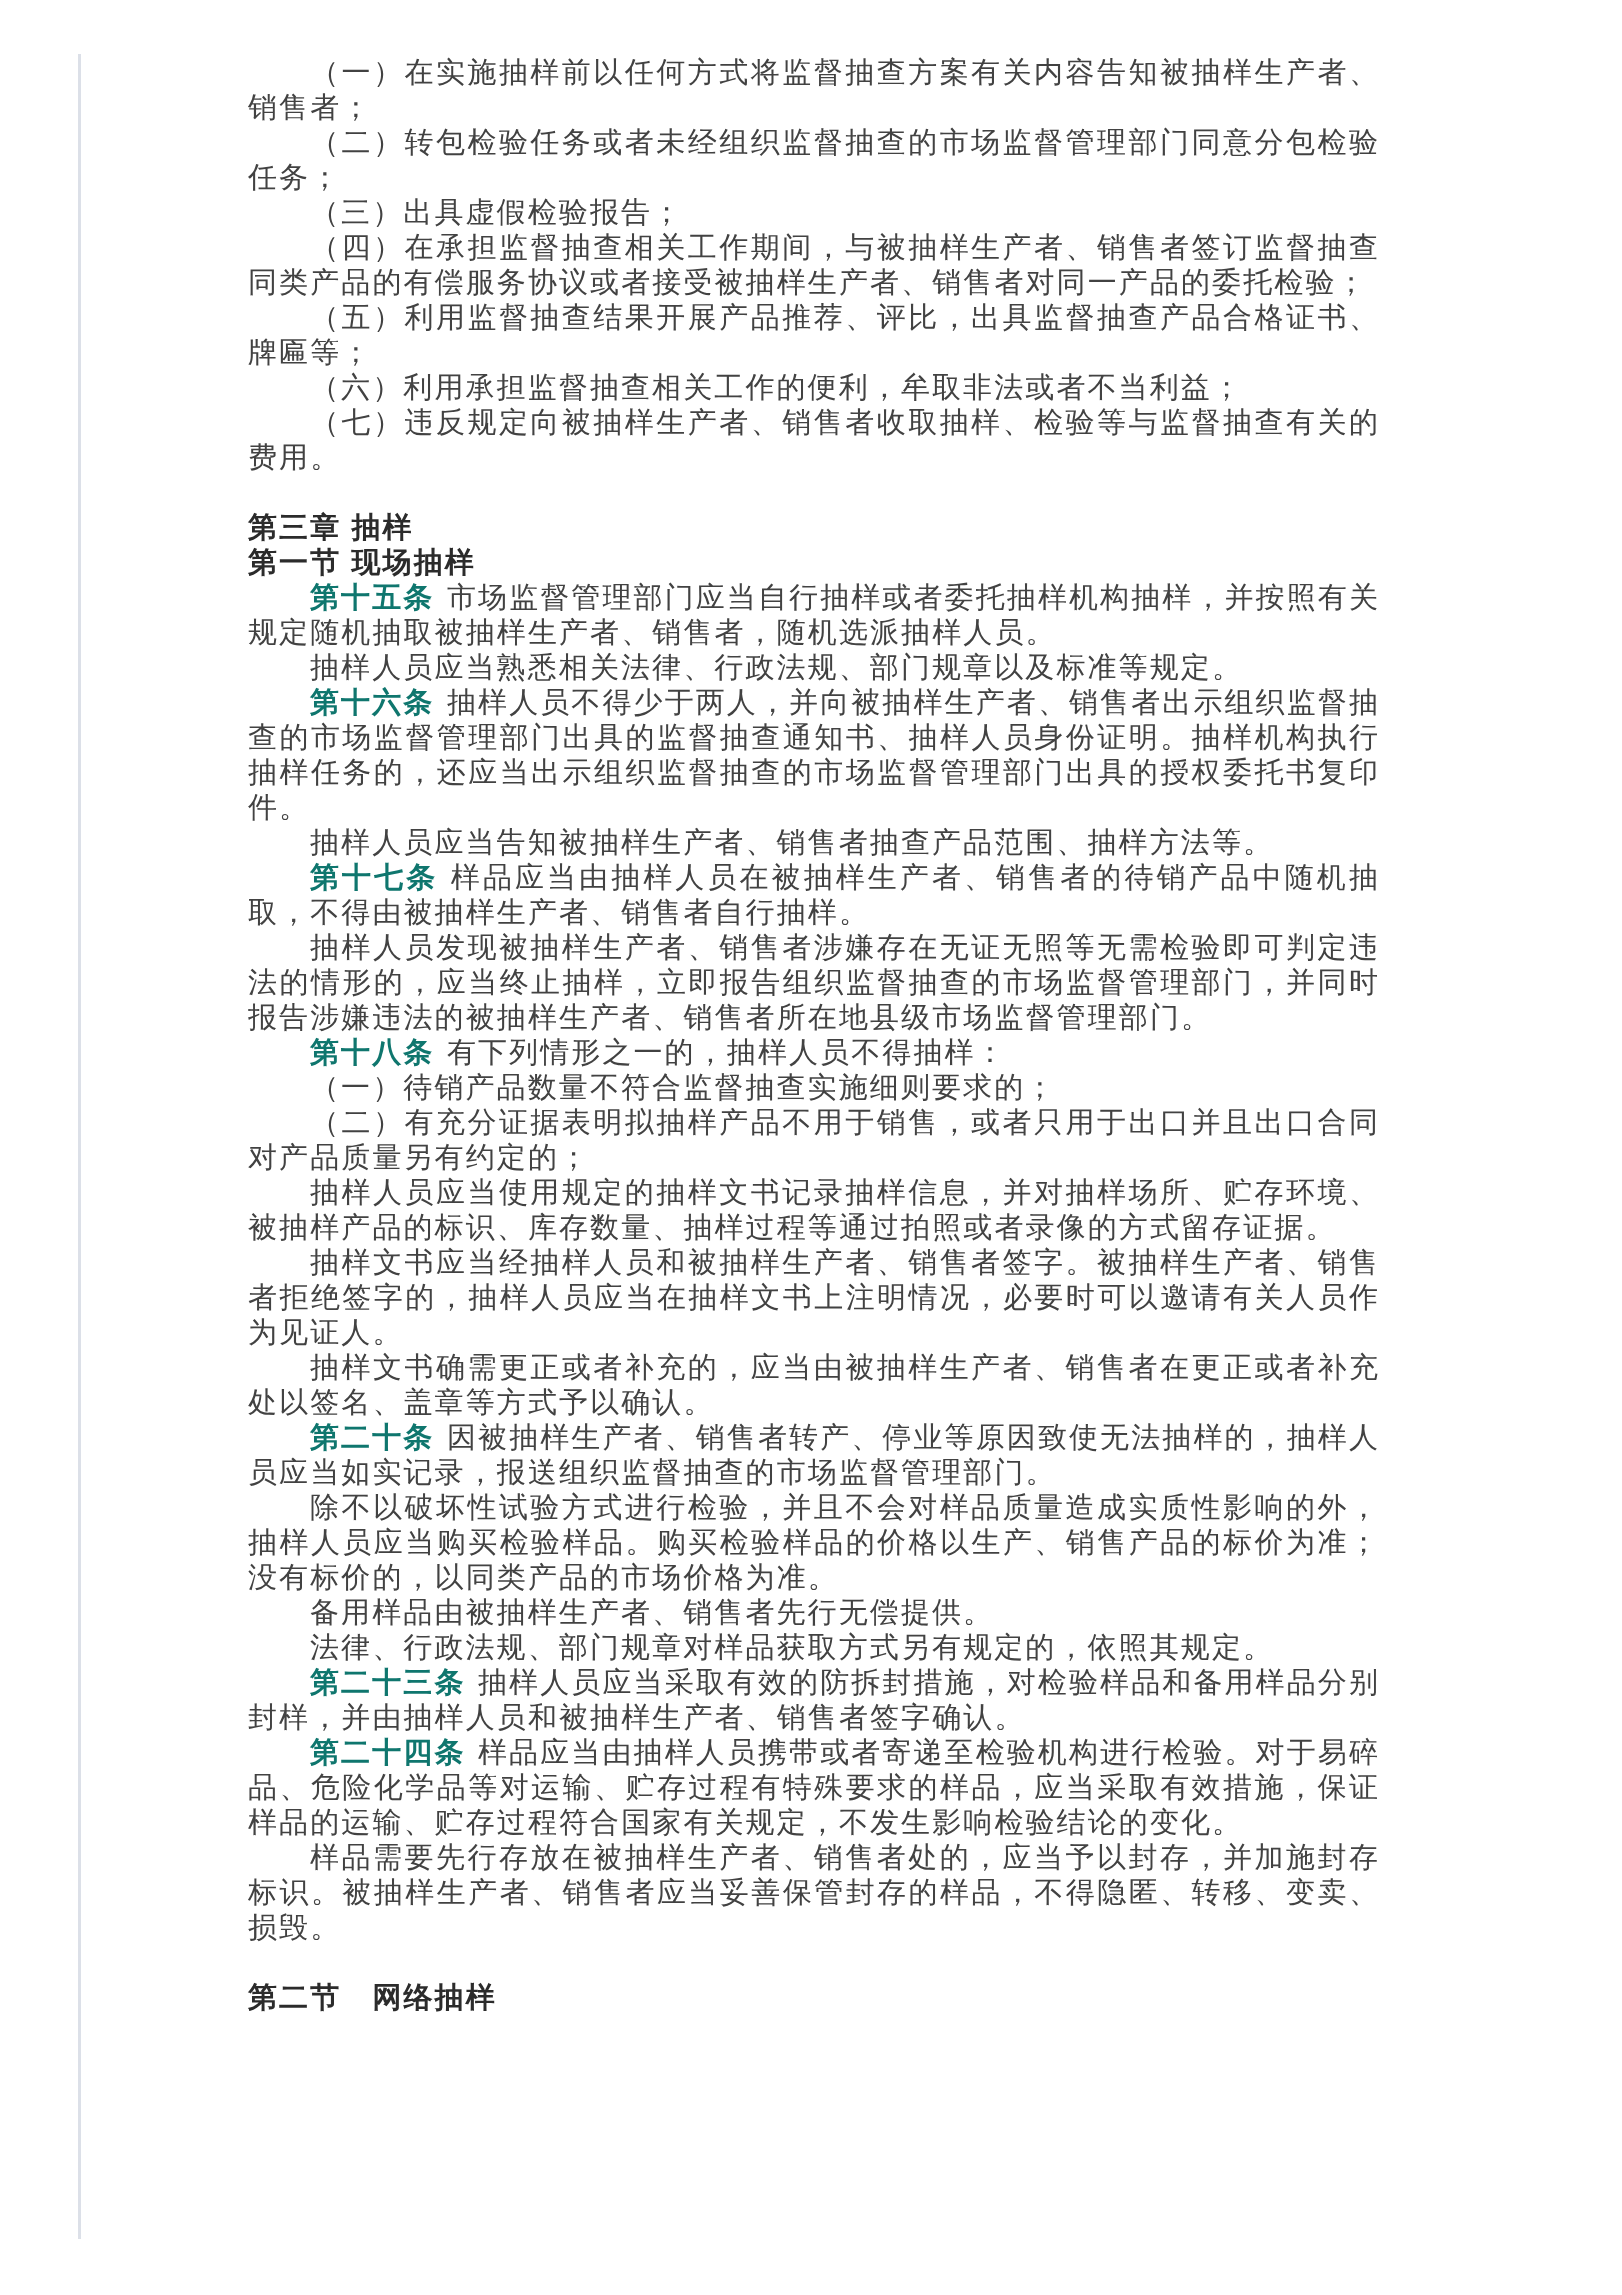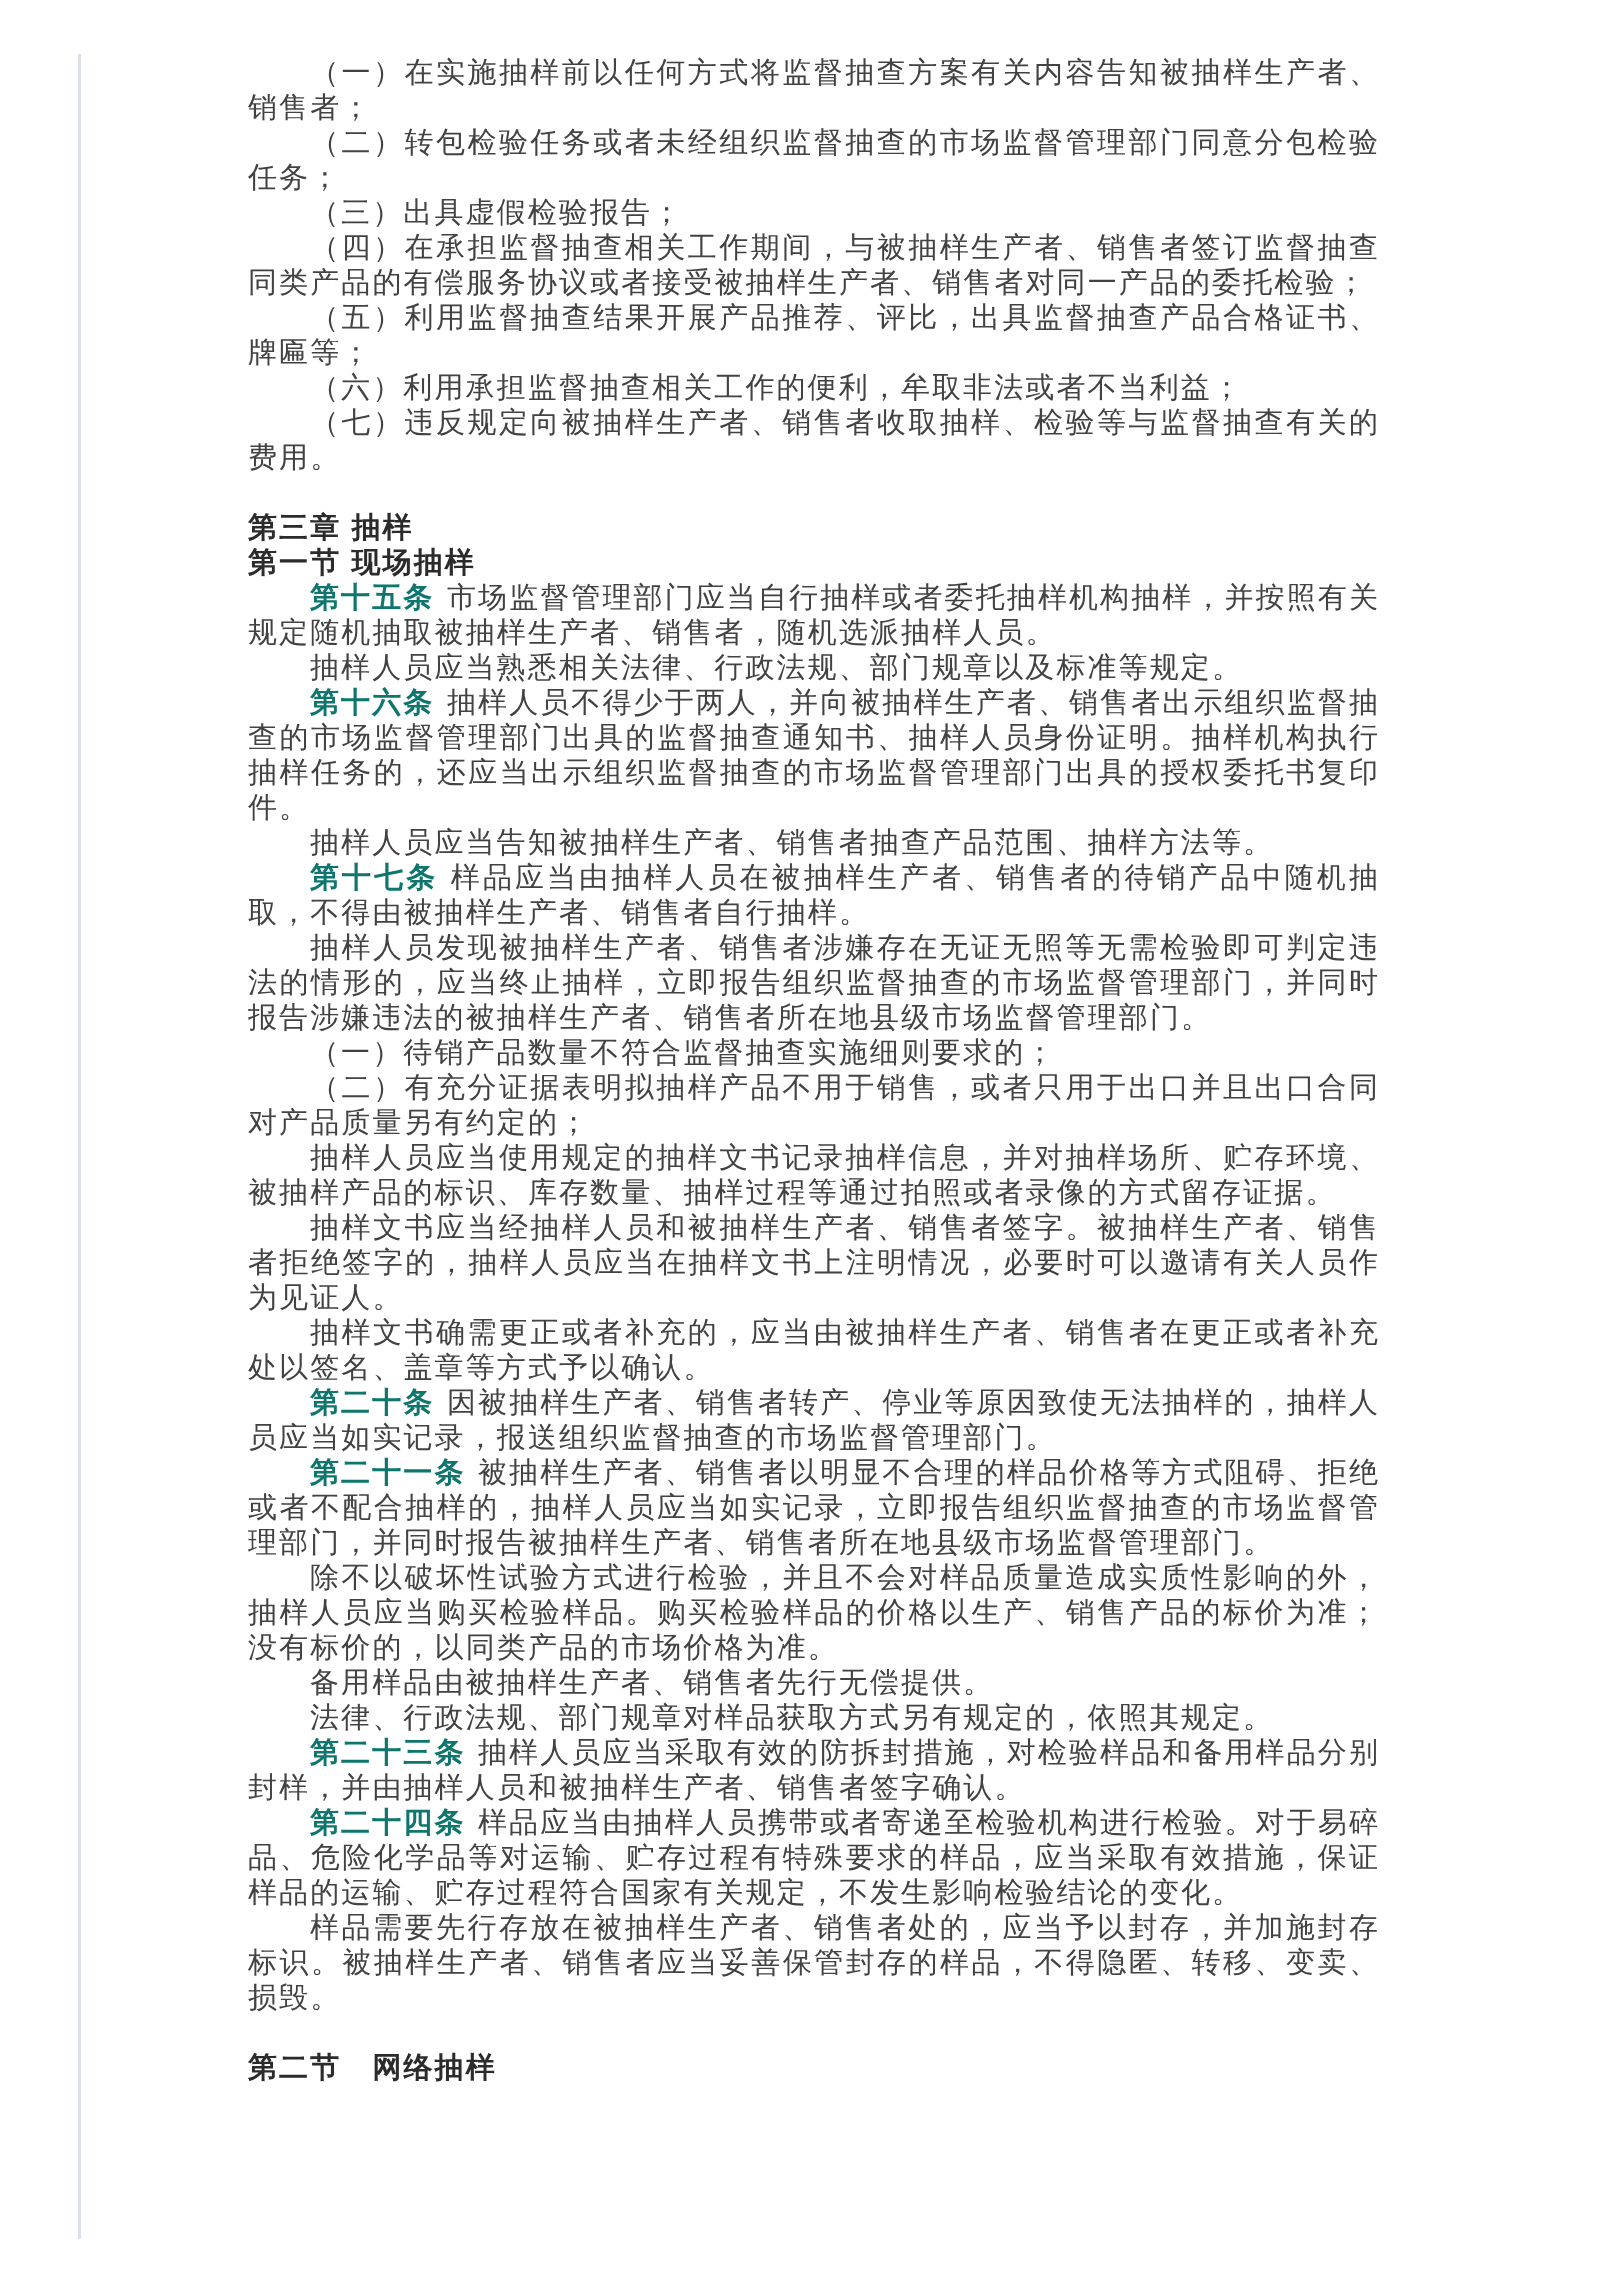--- a/index.html
+++ b/index.html
@@ -66,27 +66,27 @@
       <p class="blk">（六）利用承担监督抽查相关工作的便利，牟取非法或者不当利益；</p>
       <p class="blk">（七）违反规定向被抽样生产者、销售者收取抽样、检验等与监督抽查有关的费用。</p>
       <div class="blk heading gap-before">第三章 抽样</div>
       <div class="blk heading">第一节 现场抽样</div>
       <p class="blk"><b class="art-num">第十五条</b><span>市场监督管理部门应当自行抽样或者委托抽样机构抽样，并按照有关规定随机抽取被抽样生产者、销售者，随机选派抽样人员。</span></p>
       <p class="blk">抽样人员应当熟悉相关法律、行政法规、部门规章以及标准等规定。</p>
       <p class="blk"><b class="art-num">第十六条</b><span>抽样人员不得少于两人，并向被抽样生产者、销售者出示组织监督抽查的市场监督管理部门出具的监督抽查通知书、抽样人员身份证明。抽样机构执行抽样任务的，还应当出示组织监督抽查的市场监督管理部门出具的授权委托书复印件。</span></p>
       <p class="blk">抽样人员应当告知被抽样生产者、销售者抽查产品范围、抽样方法等。</p>
       <p class="blk"><b class="art-num">第十七条</b><span>样品应当由抽样人员在被抽样生产者、销售者的待销产品中随机抽取，不得由被抽样生产者、销售者自行抽样。</span></p>
       <p class="blk">抽样人员发现被抽样生产者、销售者涉嫌存在无证无照等无需检验即可判定违法的情形的，应当终止抽样，立即报告组织监督抽查的市场监督管理部门，并同时报告涉嫌违法的被抽样生产者、销售者所在地县级市场监督管理部门。</p>
+      <p class="blk"><b class="art-num">第十八条</b><span>有下列情形之一的，抽样人员不得抽样：</span></p>
       <p class="blk">（一）待销产品数量不符合监督抽查实施细则要求的；</p>
       <p class="blk">（二）有充分证据表明拟抽样产品不用于销售，或者只用于出口并且出口合同对产品质量另有约定的；</p>
       <p class="blk">抽样人员应当使用规定的抽样文书记录抽样信息，并对抽样场所、贮存环境、被抽样产品的标识、库存数量、抽样过程等通过拍照或者录像的方式留存证据。</p>
       <p class="blk">抽样文书应当经抽样人员和被抽样生产者、销售者签字。被抽样生产者、销售者拒绝签字的，抽样人员应当在抽样文书上注明情况，必要时可以邀请有关人员作为见证人。</p>
       <p class="blk">抽样文书确需更正或者补充的，应当由被抽样生产者、销售者在更正或者补充处以签名、盖章等方式予以确认。</p>
       <p class="blk"><b class="art-num">第二十条</b><span>因被抽样生产者、销售者转产、停业等原因致使无法抽样的，抽样人员应当如实记录，报送组织监督抽查的市场监督管理部门。</span></p>
-      <p class="blk"><b class="art-num">第二十一条</b><span>被抽样生产者、销售者以明显不合理的样品价格等方式阻碍、拒绝或者不配合抽样的，抽样人员应当如实记录，立即报告组织监督抽查的市场监督管理部门，并同时报告被抽样生产者、销售者所在地县级市场监督管理部门。</span></p>
       <p class="blk">除不以破坏性试验方式进行检验，并且不会对样品质量造成实质性影响的外，抽样人员应当购买检验样品。购买检验样品的价格以生产、销售产品的标价为准；没有标价的，以同类产品的市场价格为准。</p>
       <p class="blk">备用样品由被抽样生产者、销售者先行无偿提供。</p>
       <p class="blk">法律、行政法规、部门规章对样品获取方式另有规定的，依照其规定。</p>
       <p class="blk"><b class="art-num">第二十三条</b><span>抽样人员应当采取有效的防拆封措施，对检验样品和备用样品分别封样，并由抽样人员和被抽样生产者、销售者签字确认。</span></p>
       <p class="blk"><b class="art-num">第二十四条</b><span>样品应当由抽样人员携带或者寄递至检验机构进行检验。对于易碎品、危险化学品等对运输、贮存过程有特殊要求的样品，应当采取有效措施，保证样品的运输、贮存过程符合国家有关规定，不发生影响检验结论的变化。</span></p>
       <p class="blk">样品需要先行存放在被抽样生产者、销售者处的，应当予以封存，并加施封存标识。被抽样生产者、销售者应当妥善保管封存的样品，不得隐匿、转移、变卖、损毁。</p>
       <div class="blk heading gap-before">第二节　网络抽样</div>
     </div>
 </div>
 

